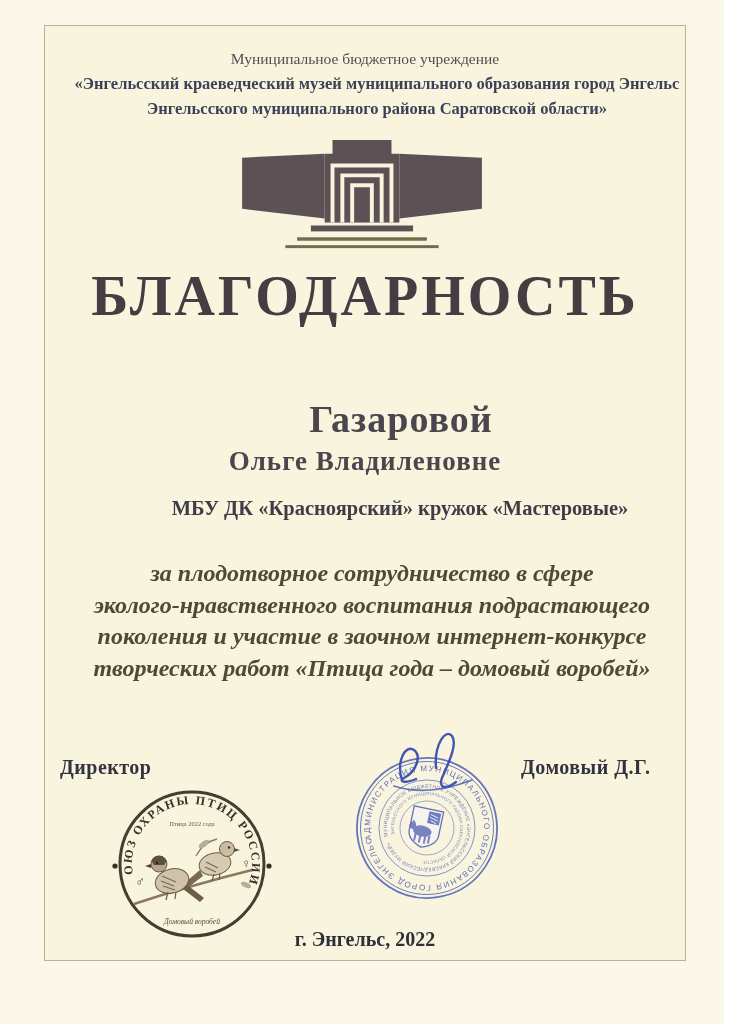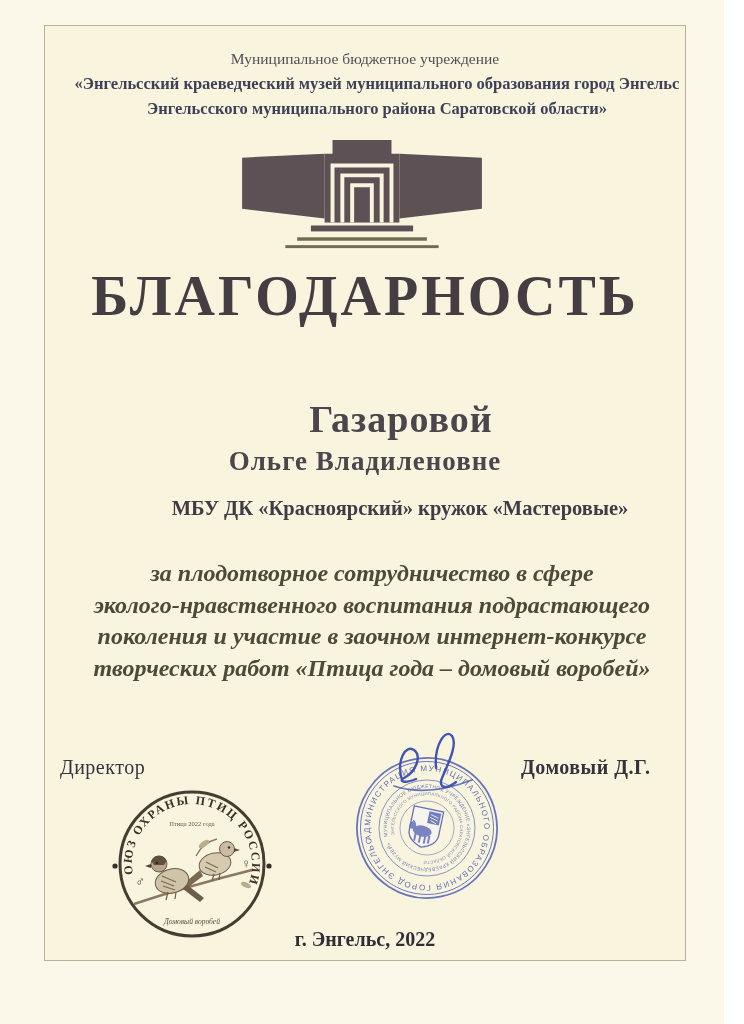--- a/index.html
+++ b/index.html
@@ -22,21 +22,21 @@
   }
   .surname{position:absolute;top:397px;left:44px;width:642px;text-align:center;
     font-size:38px;font-weight:bold;color:#4b464d;letter-spacing:1px;padding-left:36px;}
   .fullname{position:absolute;top:446px;left:44px;width:642px;text-align:center;
     font-size:27px;font-weight:bold;color:#4b464d;letter-spacing:1px;}
   .orgline{position:absolute;top:497px;left:44px;width:642px;text-align:center;
     font-size:20.5px;font-weight:bold;color:#3f3c48;margin-left:35px;}
   .reason{position:absolute;top:558px;left:72px;width:600px;text-align:center;
     font-size:24px;font-weight:bold;font-style:italic;color:#4c4a38;line-height:31.5px;}
   .director{position:absolute;top:756px;left:60px;
-    font-size:20px;font-weight:normal;color:#33333f;letter-spacing:0.5px;}
+    font-size:20px;font-weight:bold;color:#33333f;letter-spacing:0.5px;}
   .signer{position:absolute;top:756px;left:521px;
     font-size:20px;font-weight:bold;color:#33333f;letter-spacing:0.5px;}
   .bird-stamp{position:absolute;left:100px;top:784px;}
   .blue-stamp{position:absolute;left:352px;top:753px;}
   .signature{position:absolute;left:388px;top:722px;}
   .footer{position:absolute;top:928px;left:44px;width:642px;text-align:center;
     font-size:20px;font-weight:bold;color:#2f2f38;}
 </style>
 </head>
 <body>

